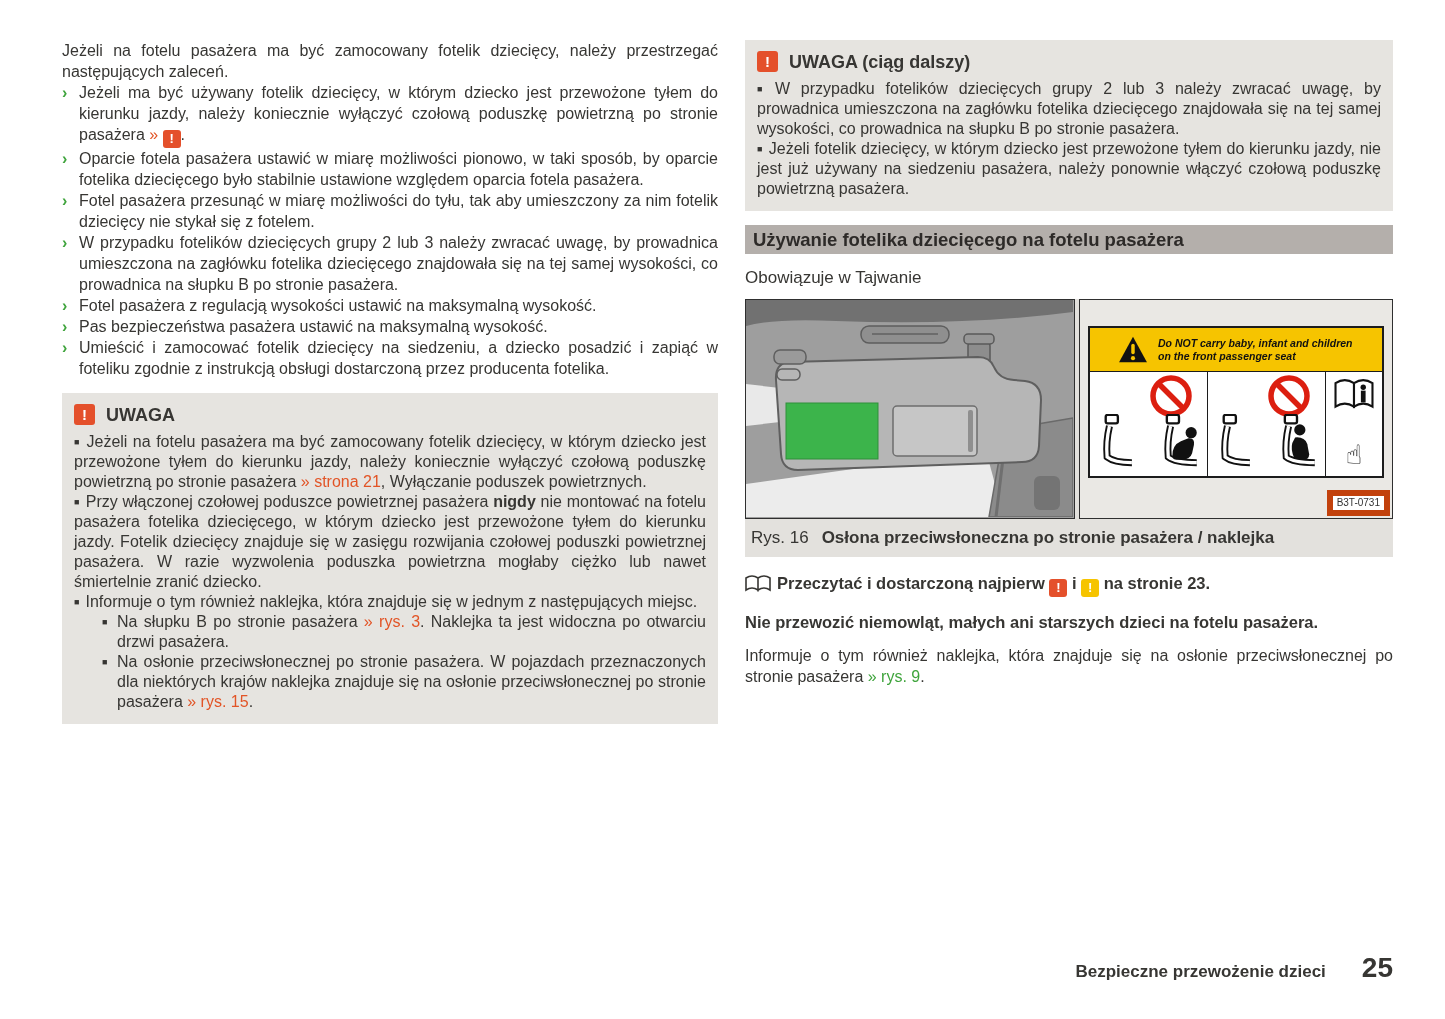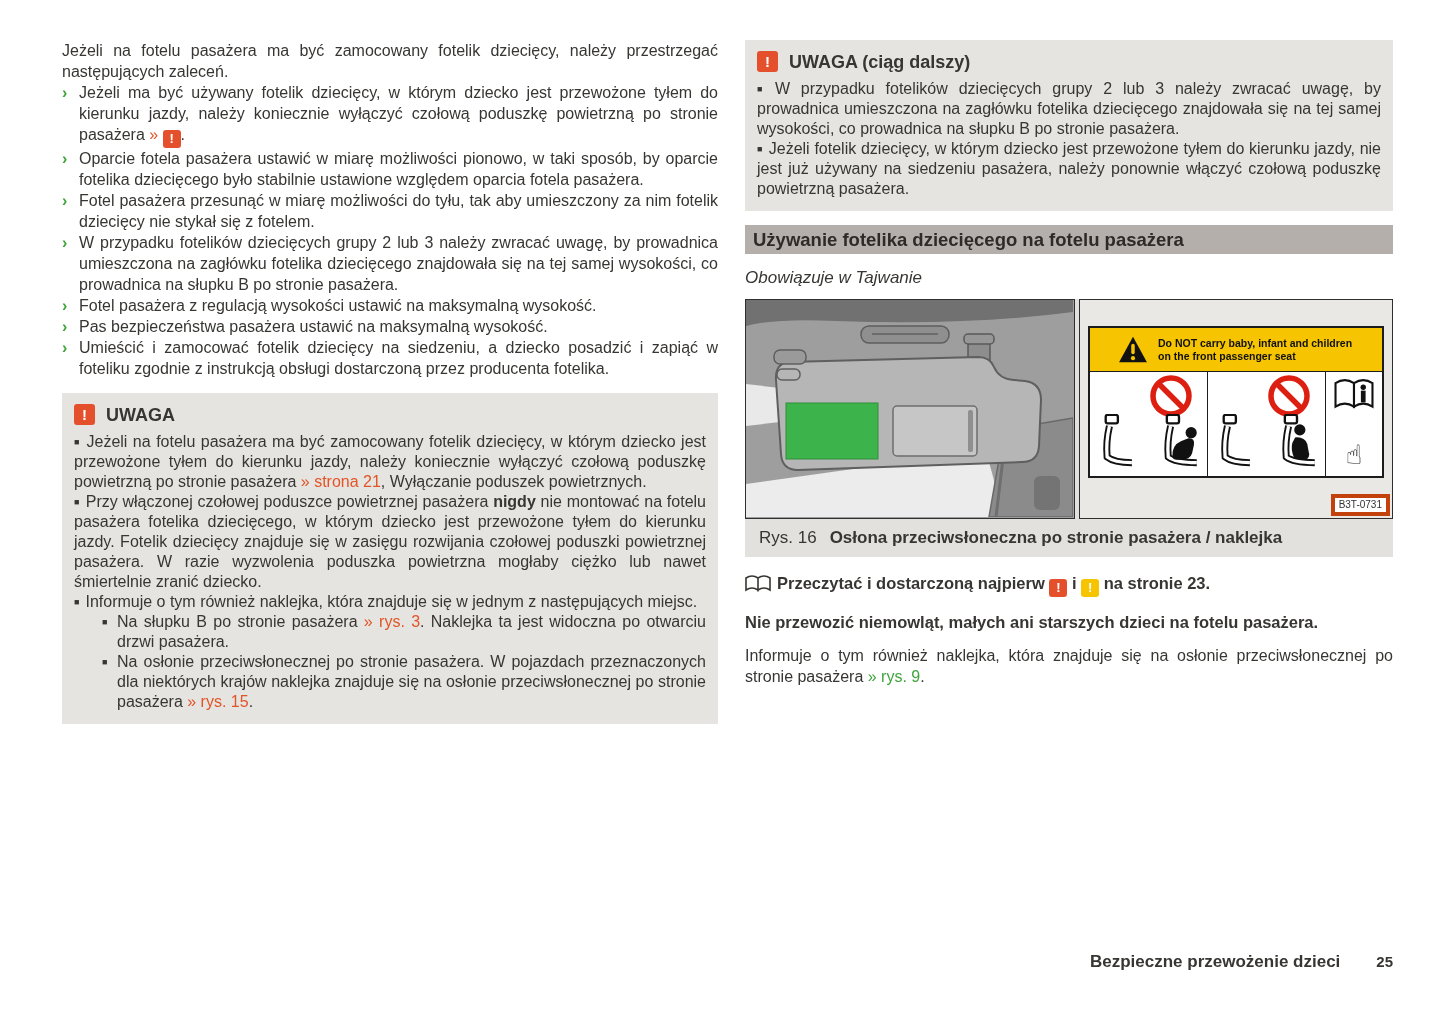--- a/index.html
+++ b/index.html
@@ -27,50 +27,50 @@
   .link-green{color:#3fa43c;}
   .italic{}
   .bold{font-weight:bold;}
   .inline-icon{display:inline-block;width:18px;height:18px;border-radius:3px;color:#fff;font-weight:bold;
     font-size:13px;line-height:18px;text-align:center;vertical-align:-3px;font-style:normal;}
   .inline-icon.warning-red{background:#e4502b;}
   .inline-icon.warning-yellow{background:#f6c400;}
   .inline-book{display:inline-block;vertical-align:-3px;margin-right:6px;}
   .section-bar{background:#b4afab;color:#2d2a28;font-weight:bold;font-size:18.5px;line-height:29px;
     padding:0 8px;margin-top:14px;}
-  .subnote{font-style:italic;font-size:17px;margin:13px 0 11px 0;}
+  .subnote{font-size:17px;margin:13px 0 11px 0;}
   .figure{background:#e3e1dd;}
   .fig-row{display:flex;gap:4px;}
   .fig-panel{border:1.5px solid #2f2f2f;box-sizing:border-box;}
   .fig-panel-left{width:330px;height:220px;background:#9e9e9e;padding:0;}
   .fig-panel-right{position:relative;width:314px;height:220px;background:#eae8e4;}
   .sticker{position:absolute;left:8px;top:26px;width:296px;height:152px;background:#fff;
     border:2px solid #1c1c1c;box-sizing:border-box;}
   .sticker-band{display:flex;align-items:center;gap:10px;background:#f6c400;height:44px;
-    border-bottom:1.5px solid #1c1c1c;padding:0 4px 0 28px;box-sizing:border-box;}
+    border-bottom:1.5px solid #1c1c1c;padding:0 4px 0 28px;box-sizing:border-box;font-style:italic;}
   .sticker-band-text{font-size:10.5px;font-weight:bold;color:#111;line-height:12.5px;}
   .sticker-grid{display:flex;height:104px;}
   .sticker-cell{position:relative;box-sizing:border-box;}
   .cell-a{width:118px;border-right:1.5px solid #1c1c1c;}
   .cell-b{width:118px;border-right:1.5px solid #1c1c1c;}
   .cell-c{width:56px;display:flex;flex-direction:column;align-items:center;justify-content:space-between;padding:6px 0;}
   .no-sign{position:absolute;top:2px;right:14px;}
   .seats-row{position:absolute;bottom:4px;left:4px;right:4px;display:flex;justify-content:space-between;align-items:flex-end;}
   .hand-glyph{font-size:27px;line-height:30px;color:#111;font-family:"DejaVu Sans",sans-serif;}
-  .code-box{position:absolute;right:2px;bottom:2px;background:#fff;border:4px solid #c2410c;
+  .code-box{position:absolute;right:2px;bottom:2px;background:#fff;border:6px solid #c2410c;
     font-size:10px;line-height:12px;padding:1px 4px;color:#333;text-align:center;}
-  .fig-caption{display:flex;align-items:flex-end;padding:8px 10px 9px 14px;font-size:17px;}
+  .fig-caption{display:flex;align-items:flex-end;padding:8px 10px 9px 6px;font-size:17px;}
   .fig-caption .cap-label{margin-right:13px;}
   .fig-caption .cap-text{font-weight:bold;}
   .read-note{margin-top:16px;font-weight:bold;font-size:16.5px;}
   .bold-line{margin-top:15px;font-weight:bold;font-size:16.5px;}
   .last-para{margin-top:12px;}
   .footer{position:absolute;right:52px;top:952px;display:flex;align-items:baseline;gap:36px;}
   .footer .footer-title{font-weight:bold;font-size:17px;}
-  .footer .footer-page{font-weight:bold;font-size:15px;}
+  .footer .footer-page{font-weight:bold;font-size:28px;}
   .mt14{margin-top:14px;}
 </style>
 </head>
 <body>
 
 <div class="page">
 
   <div class="col col-left">
     <div class="para"><span>Jeżeli na fotelu pasażera ma być zamocowany fotelik dziecięcy, należy przestrzegać następujących zaleceń.</span></div>
     <div>

